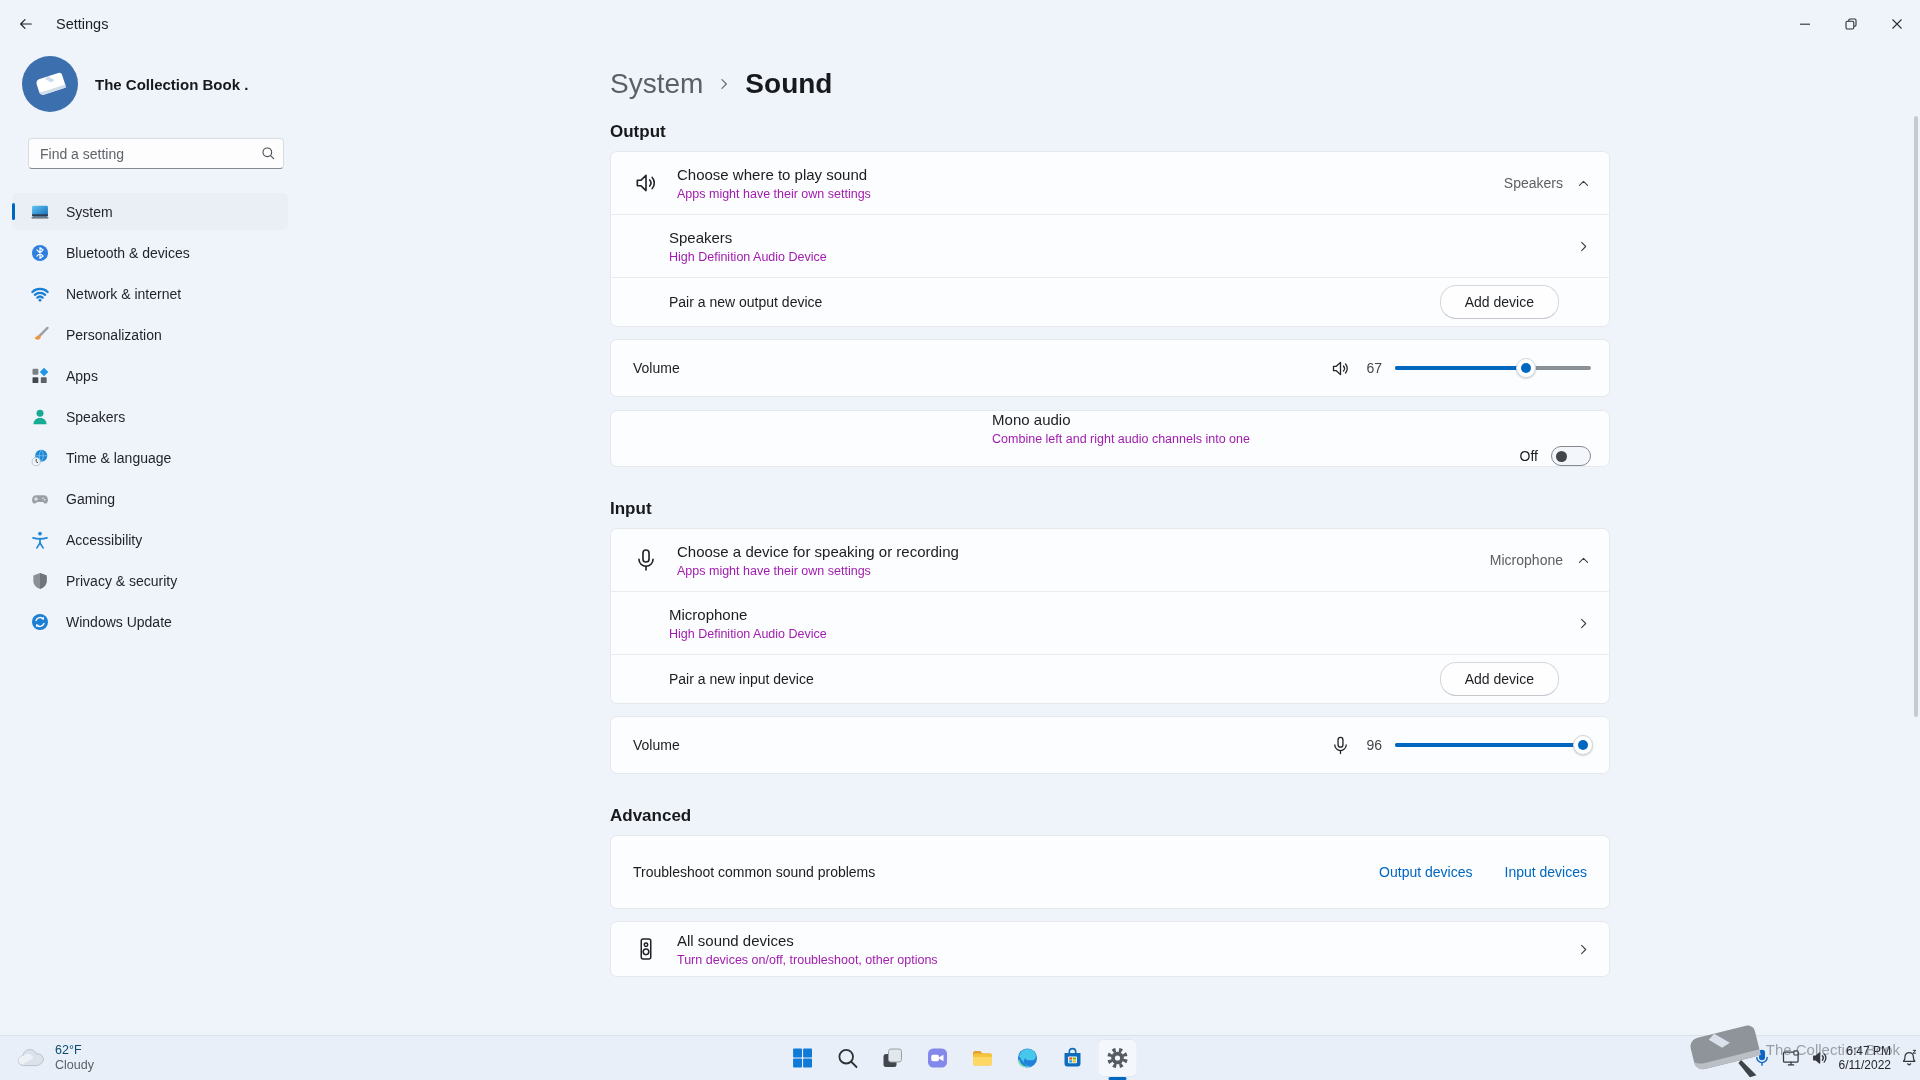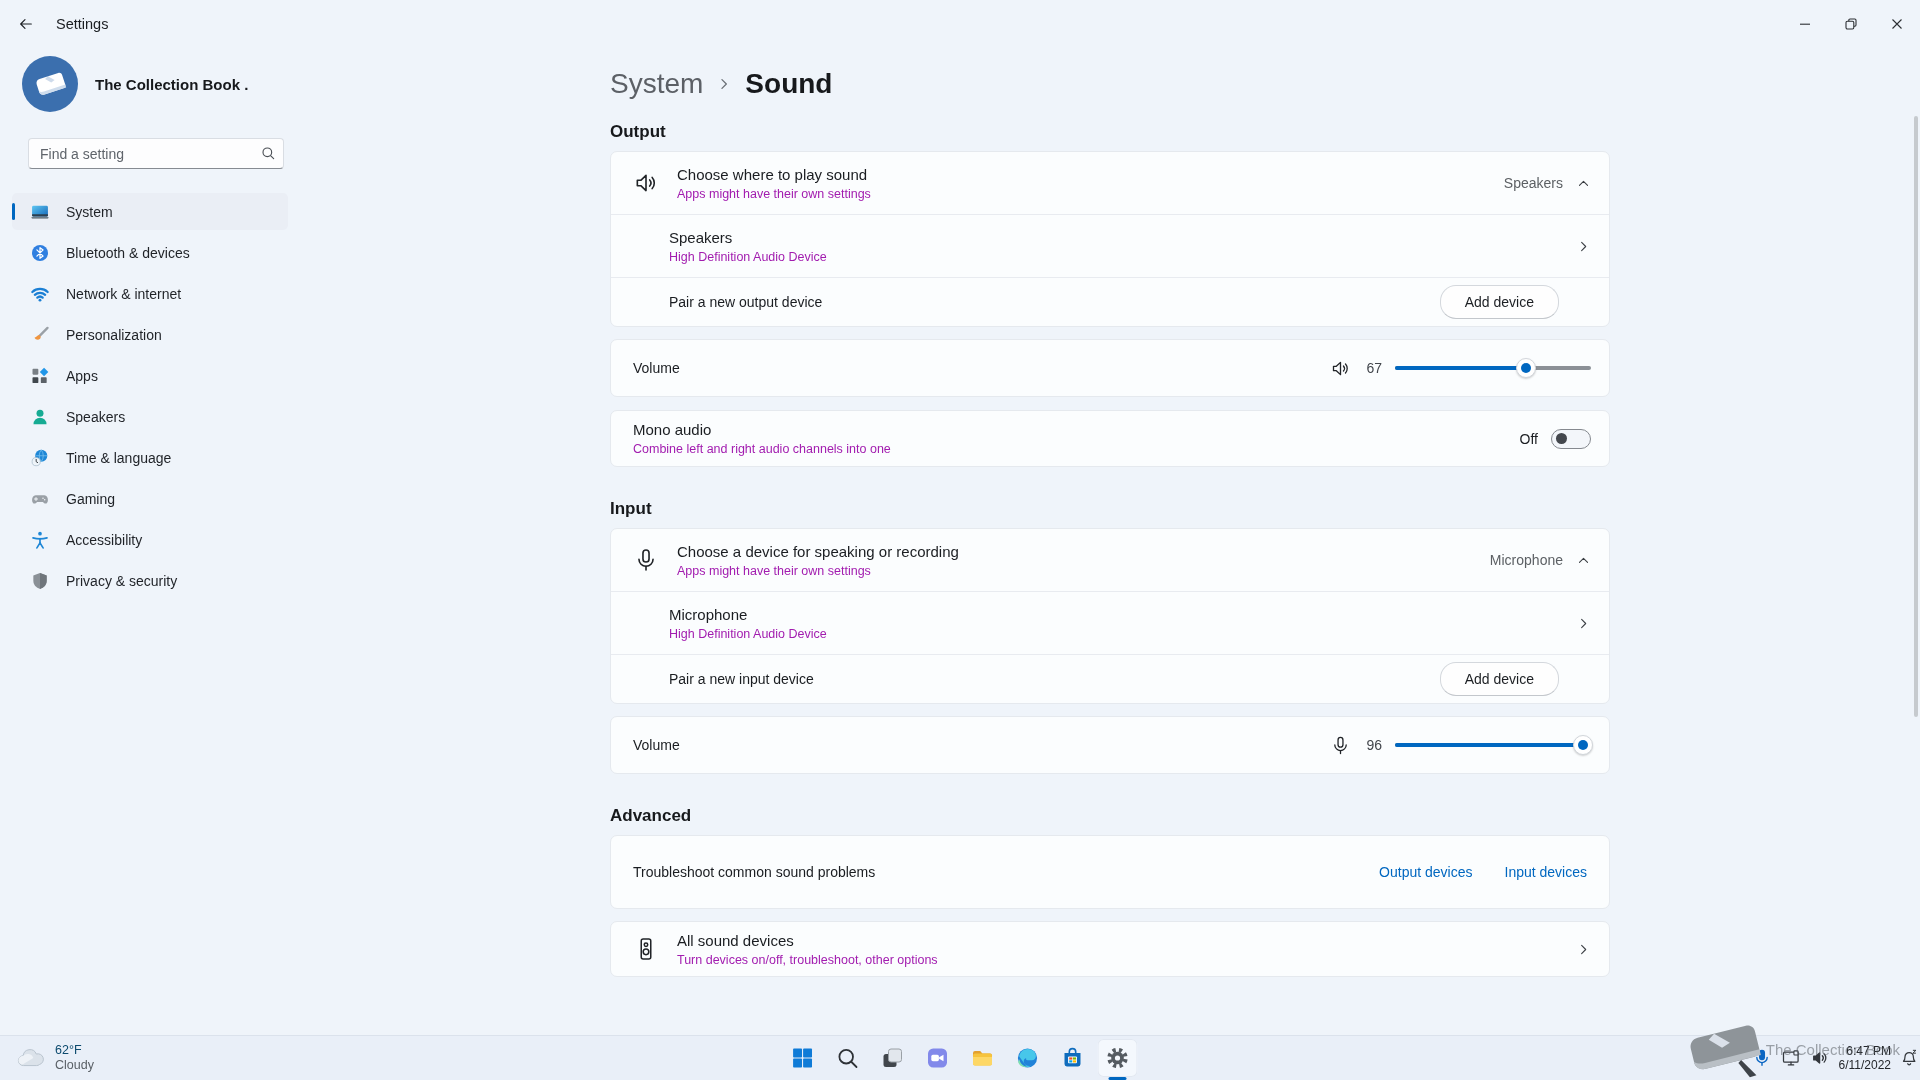--- a/index.html
+++ b/index.html
@@ -55,21 +55,21 @@
   .row-icon { width:26px; height:26px; margin:0 18px 0 22px; color:#212428; flex:0 0 26px; }
   .row-icon svg { width:26px; height:26px; }
   .row-text .t { font-size:15px; color:#1a1d21; }
   .row-text .s { font-size:12.5px; color:#a21caf; margin-top:4px; }
   .indent { padding-left:58px; }
   .row-right { margin-left:auto; display:flex; align-items:center; gap:13px; padding-right:18px; }
   .value-text { font-size:14px; color:#5c6064; }
   .chev { width:15px; height:15px; color:#3a3e43; display:flex; }
   .chev svg { width:15px; height:15px; }
   .divider { height:1px; background:#e8ebf0; }
-  .h62 { height:62px; } .h48 { height:48px; } .h58 { height:58px; } .h57 { height:57px; }
+  .h62 { height:62px; } .h48 { height:48px; } .h58 { height:58px; } .h57 { height:57px;flex-direction:column; }
   .h74 { height:74px; } .h56 { height:56px; } .h62b { height:62px; }
   .mt12 { margin-top:12px; } .mt13 { margin-top:13px; } .mt32 { margin-top:32px; }
   .plain-label { font-size:14px; color:#1a1d21; padding-left:22px;text-align:right; }
   .btn {
     background:#fefefe; border:1px solid #d4d8dd; border-bottom-color:#c3c7cc; border-radius:16px;
     padding:8px 24px; font-size:14px; color:#1c1f23; font-family:"Liberation Sans", sans-serif; cursor:pointer;
   }
   .link { font-size:14px; color:var(--accent); cursor:pointer; }
   .links { gap:32px; padding-right:22px; }
 
@@ -268,20 +268,31 @@
       </div>
       <div class="nav-item">
         <span class="nav-icon">
             <svg viewBox="0 0 24 24">
               <path d="M12 2.5 20 5.5v6.2c0 5-3.3 8.2-8 9.8-4.7-1.6-8-4.8-8-9.8V5.5z" fill="#8a9096"></path>
               <path d="M12 2.5 20 5.5v6.2c0 5-3.3 8.2-8 9.8z" fill="#6f757b"></path>
             </svg>
           </span>
         <span>Privacy &amp; security</span>
       </div>
+      <div class="nav-item">
+        <span class="nav-icon">
+            <svg viewBox="0 0 24 24">
+              <circle cx="12" cy="12" r="9.6" fill="#1b7fd4"></circle>
+              <path d="M7.2 10.1A5.3 5.3 0 0 1 16 8.3M16.8 13.9A5.3 5.3 0 0 1 8 15.7" stroke="#fff" stroke-width="1.7" fill="none" stroke-linecap="round"></path>
+              <path d="M16.7 5.6v3.2h-3.2z" fill="#fff"></path>
+              <path d="M7.3 18.4v-3.2h3.2z" fill="#fff"></path>
+            </svg>
+          </span>
+        <span>Windows Update</span>
+      </div>
     </nav>
   </aside>
 
   <main class="main">
     <div class="breadcrumb">
       <span class="crumb-parent">System</span>
       <span class="crumb-sep">
           <svg viewBox="0 0 24 24" fill="none" stroke="currentColor" stroke-width="2.2" stroke-linecap="round" stroke-linejoin="round">
             <path d="M8.5 4.5 16 12l-7.5 7.5"></path>
           </svg>

